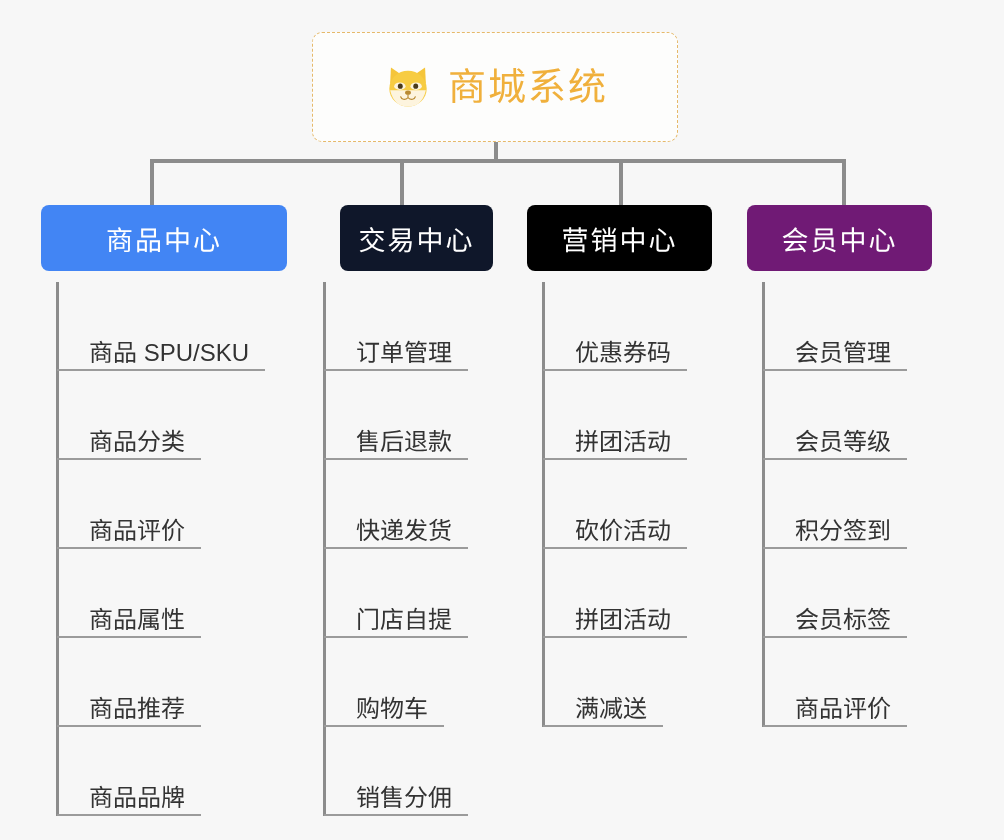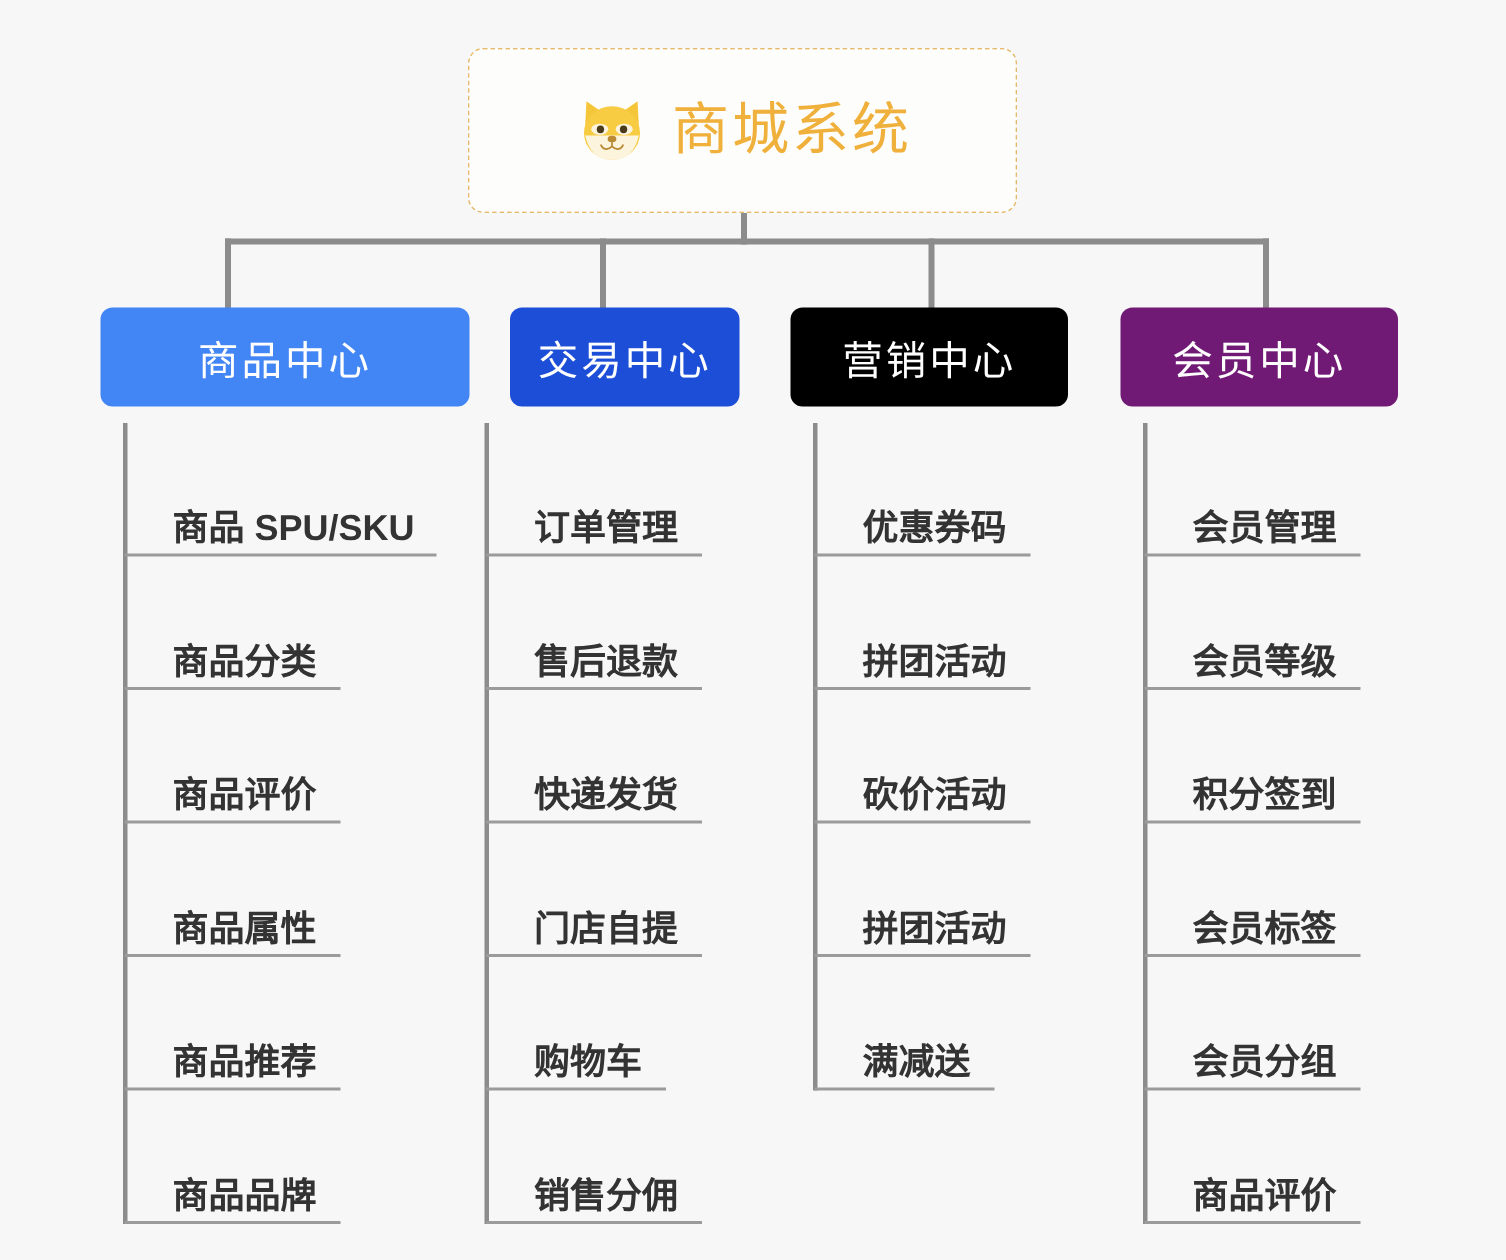--- a/index.html
+++ b/index.html
@@ -89,21 +89,20 @@
     font-size: 27px;
     letter-spacing: 2px;
     white-space: nowrap;
   }
 
   
   .col-body {
     position: relative;
     margin-top: 11px;
     padding-left: 16px;
-    font-weight: bold;
   }
   .spine {
     position: absolute;
     left: 15px;
     top: 0;
     bottom: 0;
     width: 3px;
     background: #8c8c8c;
   }
   .leaf {
@@ -158,21 +157,21 @@
     <span class="root-title" style="color: rgb(240, 176, 60);">商城系统</span>
   </div>
 
   <div class="conn conn-stem" style="background: rgb(140, 140, 140);"></div>
   <div class="conn conn-bus" style="background: rgb(140, 140, 140);"></div>
   <div class="conn conn-drop" style="left: 150px; background: rgb(140, 140, 140);"></div>
   <div class="conn conn-drop" style="left: 400px; background: rgb(140, 140, 140);"></div>
   <div class="conn conn-drop" style="left: 619px; background: rgb(140, 140, 140);"></div>
   <div class="conn conn-drop" style="left: 842px; background: rgb(140, 140, 140);"></div>
 
-  <div class="column" style="left:67px; width:246px">
+  <div class="column" style="left:41px; width:246px">
     <div class="col-header" style="background: rgb(66, 133, 244);">
       <span>商品中心</span>
     </div>
     <div class="col-body">
       <div class="spine" style="background: rgb(140, 140, 140);"></div>
       <div class="leaf">
         <span class="leaf-line" style="width: 208px;"></span>
         <span class="leaf-label">商品 SPU/SKU</span>
       </div>
       <div class="leaf">
@@ -192,21 +191,21 @@
         <span class="leaf-label">商品推荐</span>
       </div>
       <div class="leaf">
         <span class="leaf-line" style="width: 144px;"></span>
         <span class="leaf-label">商品品牌</span>
       </div>
     </div>
   </div>
 
   <div class="column" style="left:308px; width:185px">
-    <div class="col-header" style="background: #1d4ed8; margin-left: 32px;">
+    <div class="col-header" style="background: #0f172a; margin-left: 32px;">
       <span>交易中心</span>
     </div>
     <div class="col-body">
       <div class="spine" style="background: rgb(140, 140, 140);"></div>
       <div class="leaf">
         <span class="leaf-line" style="width: 144px;"></span>
         <span class="leaf-label">订单管理</span>
       </div>
       <div class="leaf">
         <span class="leaf-line" style="width: 144px;"></span>
@@ -277,22 +276,18 @@
       <div class="leaf">
         <span class="leaf-line" style="width: 144px;"></span>
         <span class="leaf-label">积分签到</span>
       </div>
       <div class="leaf">
         <span class="leaf-line" style="width: 144px;"></span>
         <span class="leaf-label">会员标签</span>
       </div>
       <div class="leaf">
         <span class="leaf-line" style="width: 144px;"></span>
-        <span class="leaf-label">会员分组</span>
-      </div>
-      <div class="leaf">
-        <span class="leaf-line" style="width: 144px;"></span>
         <span class="leaf-label">商品评价</span>
       </div>
     </div>
   </div>
 
 </div>
 
 </body></html>

